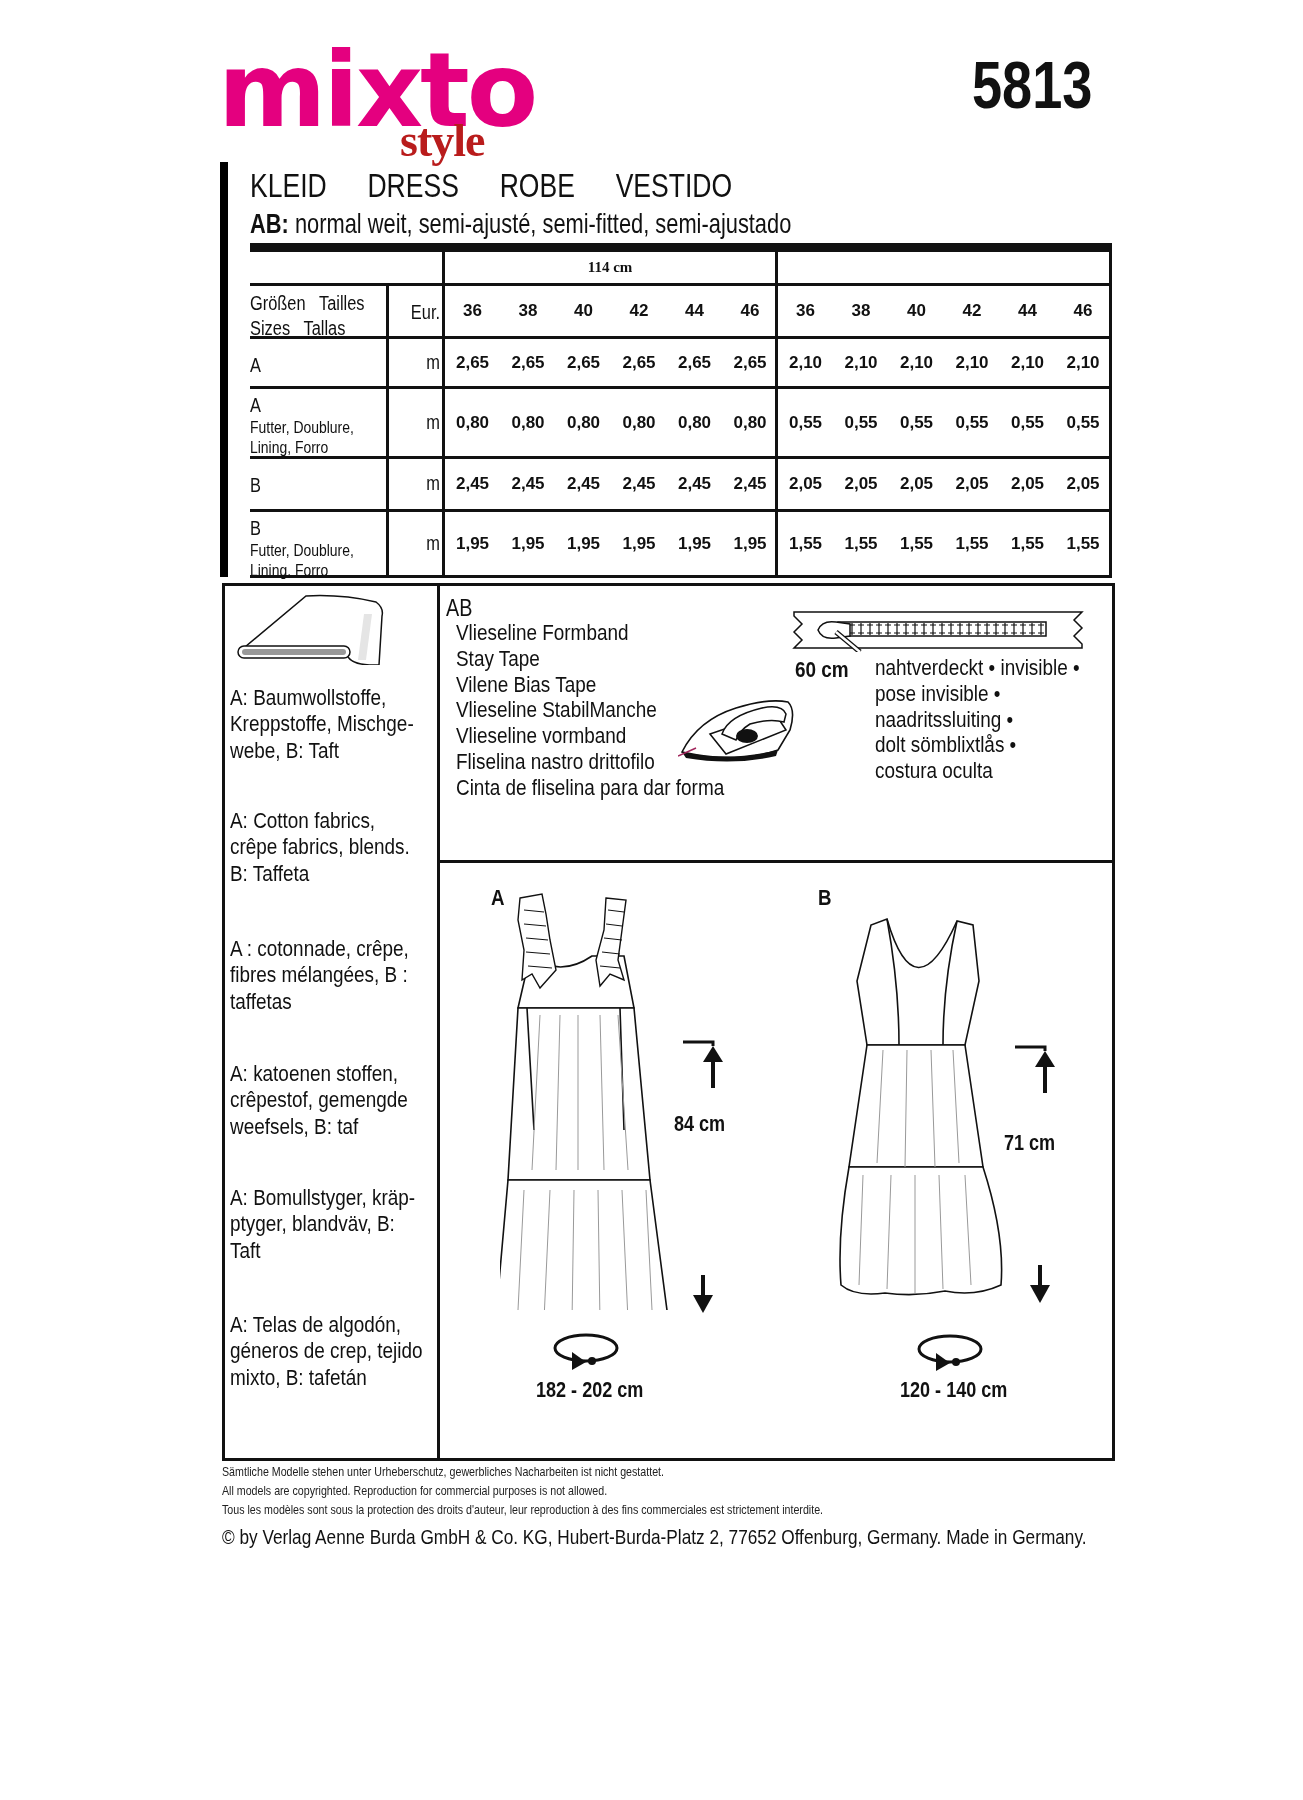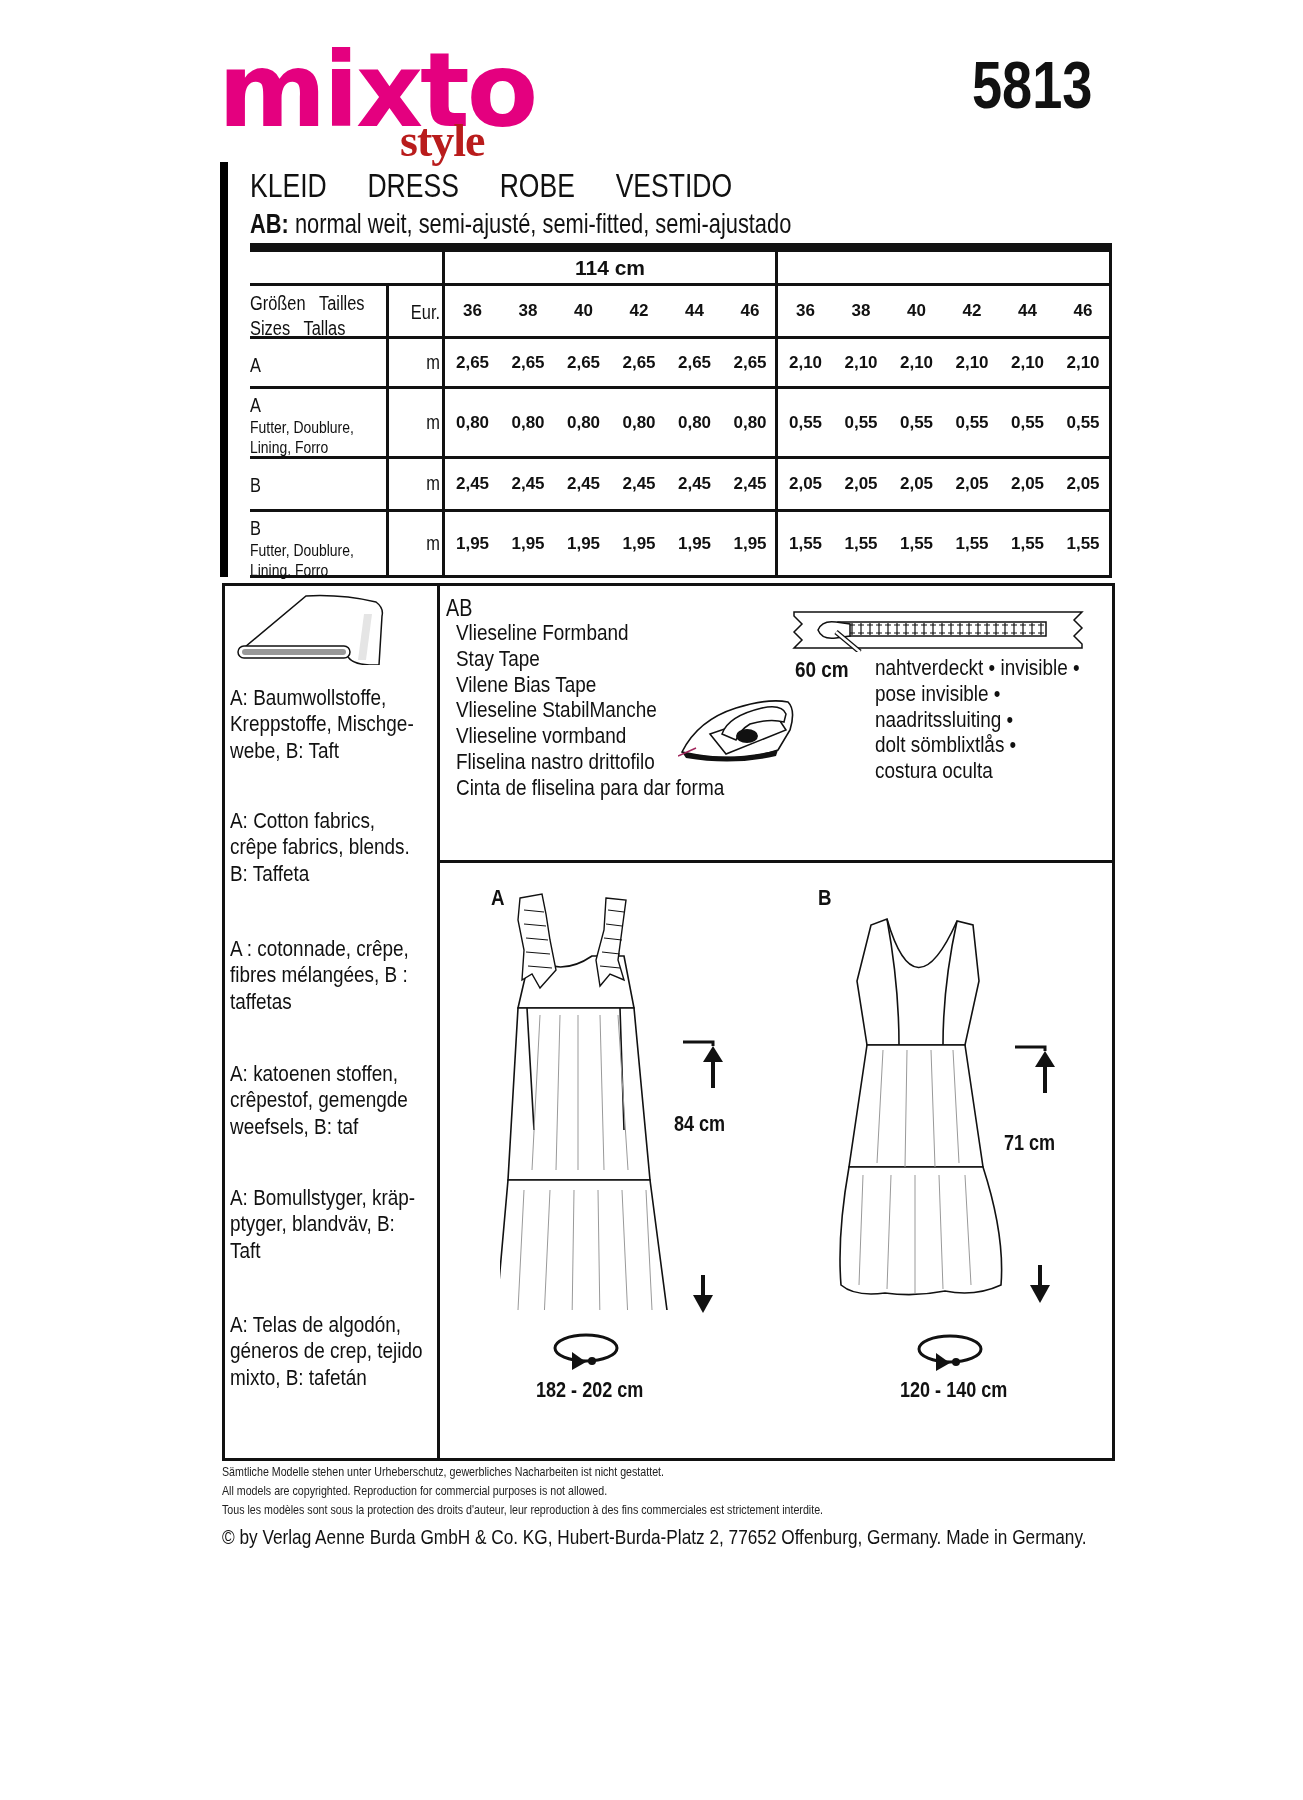--- a/index.html
+++ b/index.html
@@ -49,21 +49,21 @@
   <div class="hr" style="top:93px;width:862px;"></div>
   <div class="hr" style="top:143px;width:862px;"></div>
   <div class="hr" style="top:213px;width:862px;"></div>
   <div class="hr" style="top:266px;width:862px;"></div>
   <div class="hr" style="top:332px;width:862px;"></div>
   <div class="vr" style="left:136px;top:40px;height:295px;"></div>
   <div class="vr" style="left:192px;top:9px;height:326px;"></div>
   <div class="vr" style="left:525px;top:9px;height:326px;"></div>
   <div class="vr" style="left:859px;top:9px;height:326px;"></div>
 
-  <div class="cell" style="left:195px;top:9px;width:330px;height:31px;font-size:21px;">114 cm</div>
+  <div class="cell" style="left:195px;top:9px;width:330px;height:31px;font-size:15px;font-family:Liberation Serif, serif;">114 cm</div>
 
   <div class="lbl" style="left:0;top:48px;">
     <div style="white-space:pre;">Größen   Tailles</div>
     <div style="white-space:pre;">Sizes   Tallas</div>
   </div>
   <div class="unit" style="left:140px;width:50px;top:58px;">Eur.</div>
 
   <div id="size-row">
       <div class="cell" style="left: 195px; top: 43px; width: 55px; height: 50px;">36</div>
       <div class="cell" style="left: 250.5px; top: 43px; width: 55px; height: 50px;">38</div>

